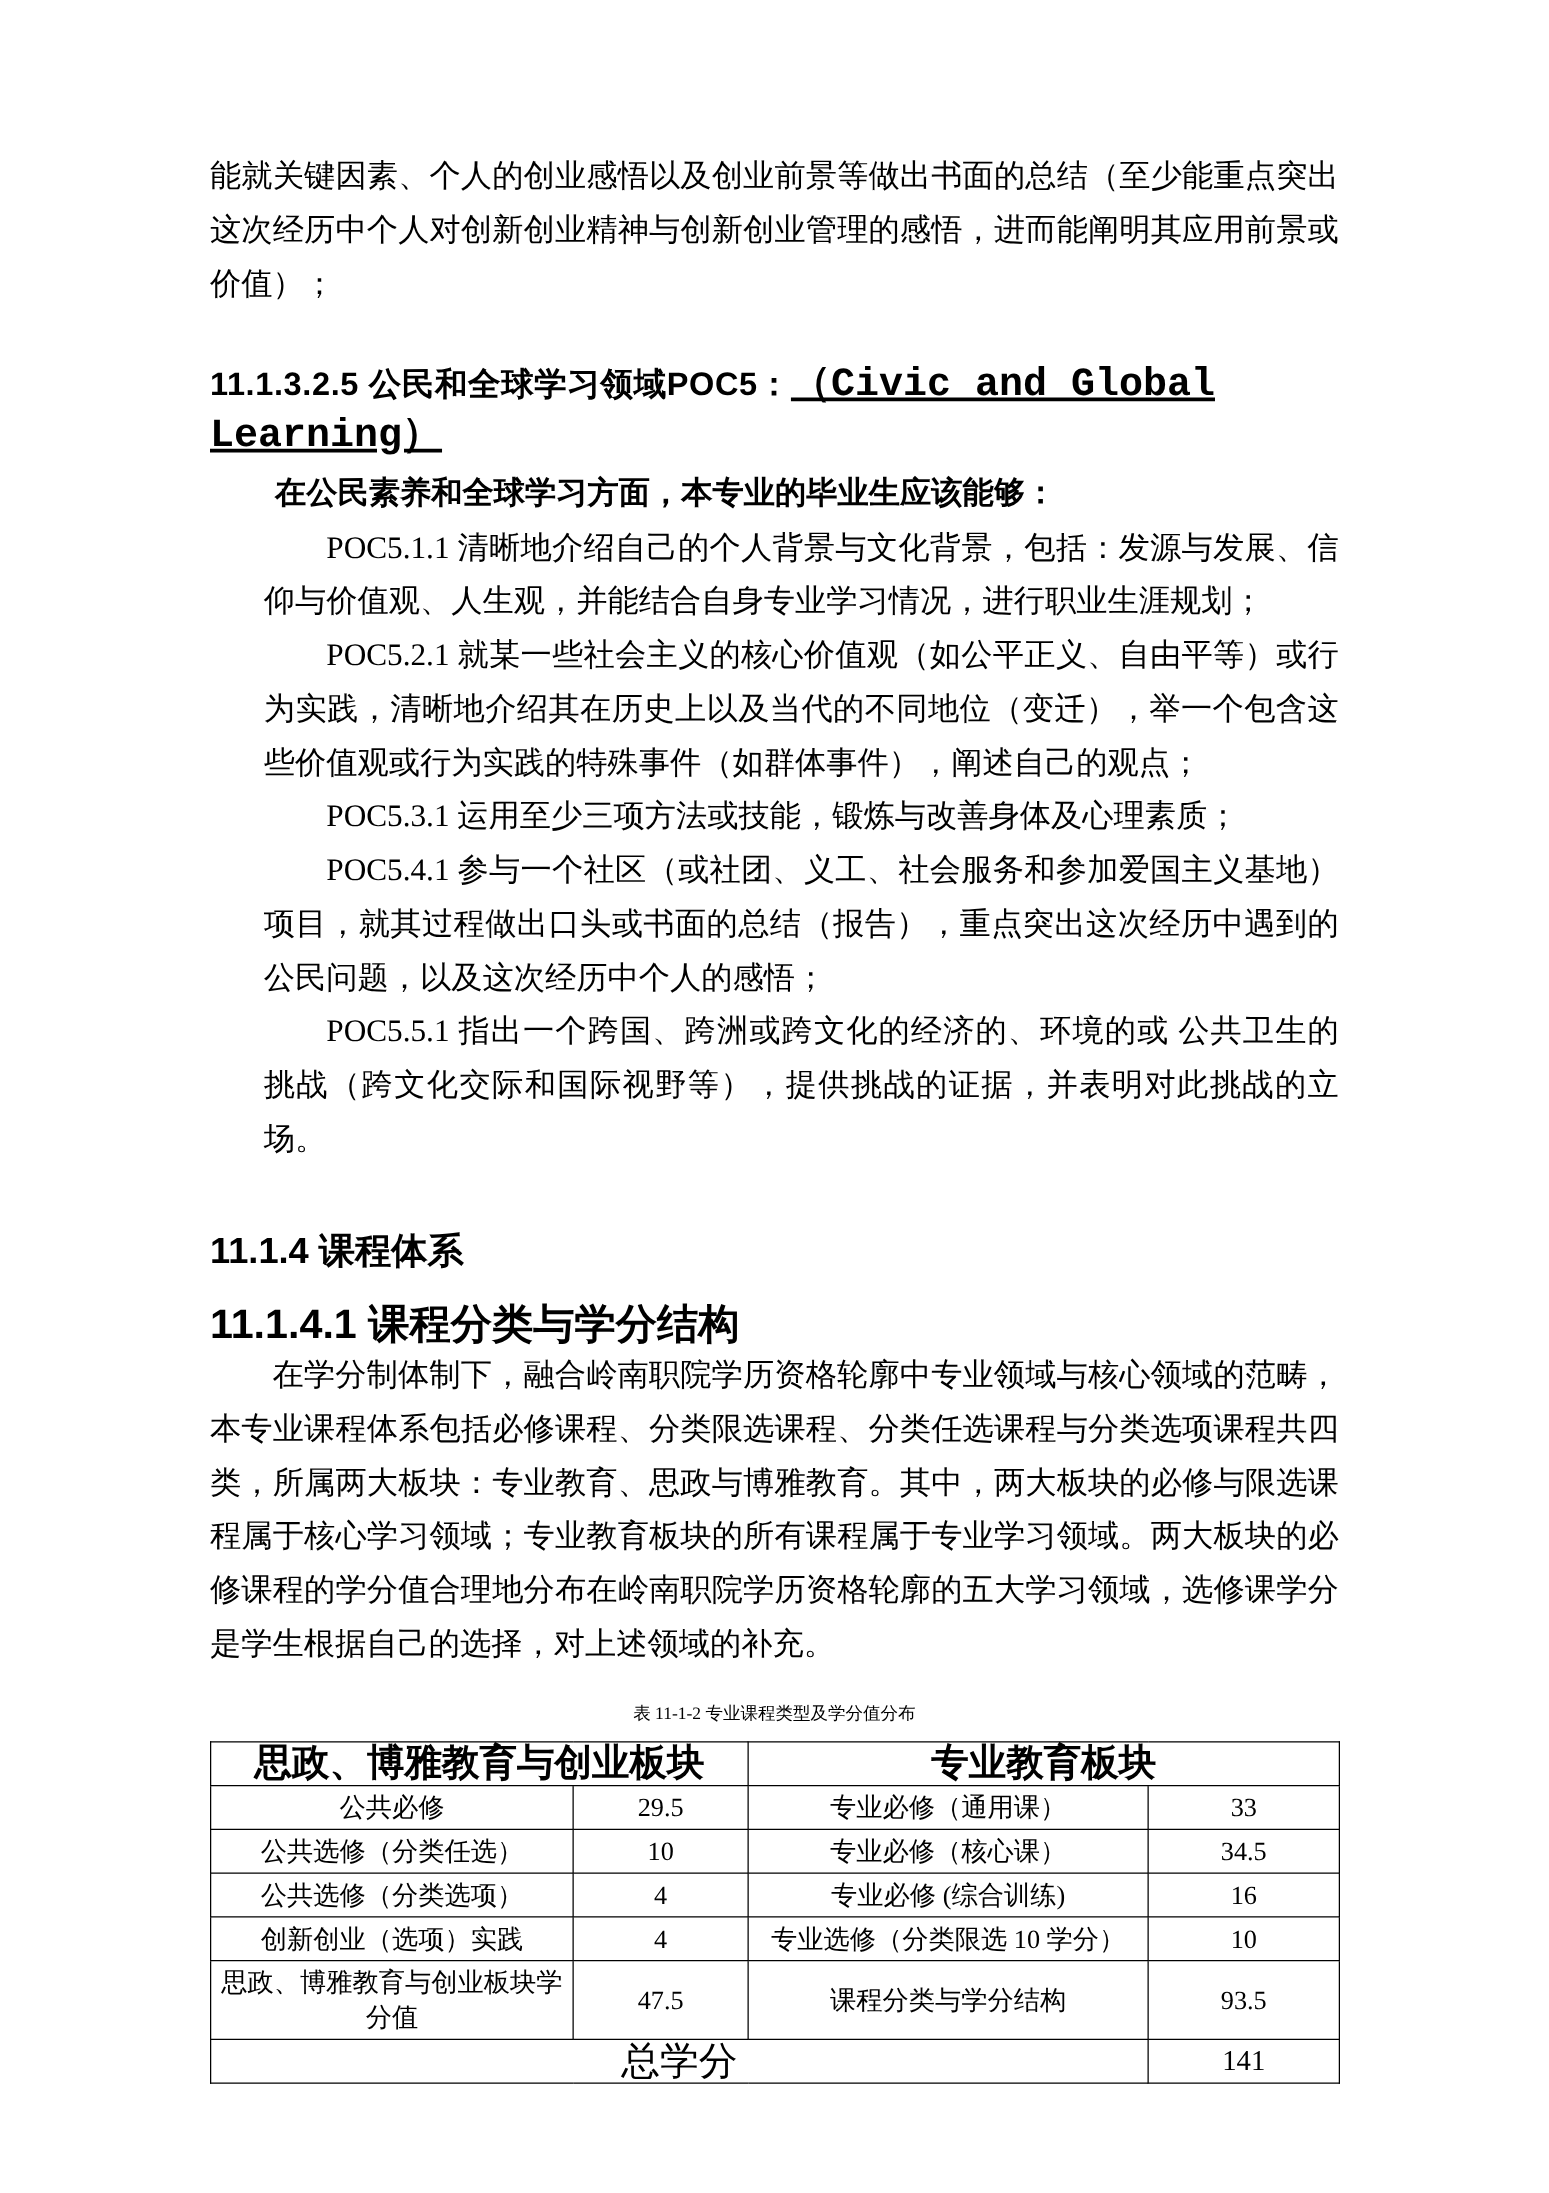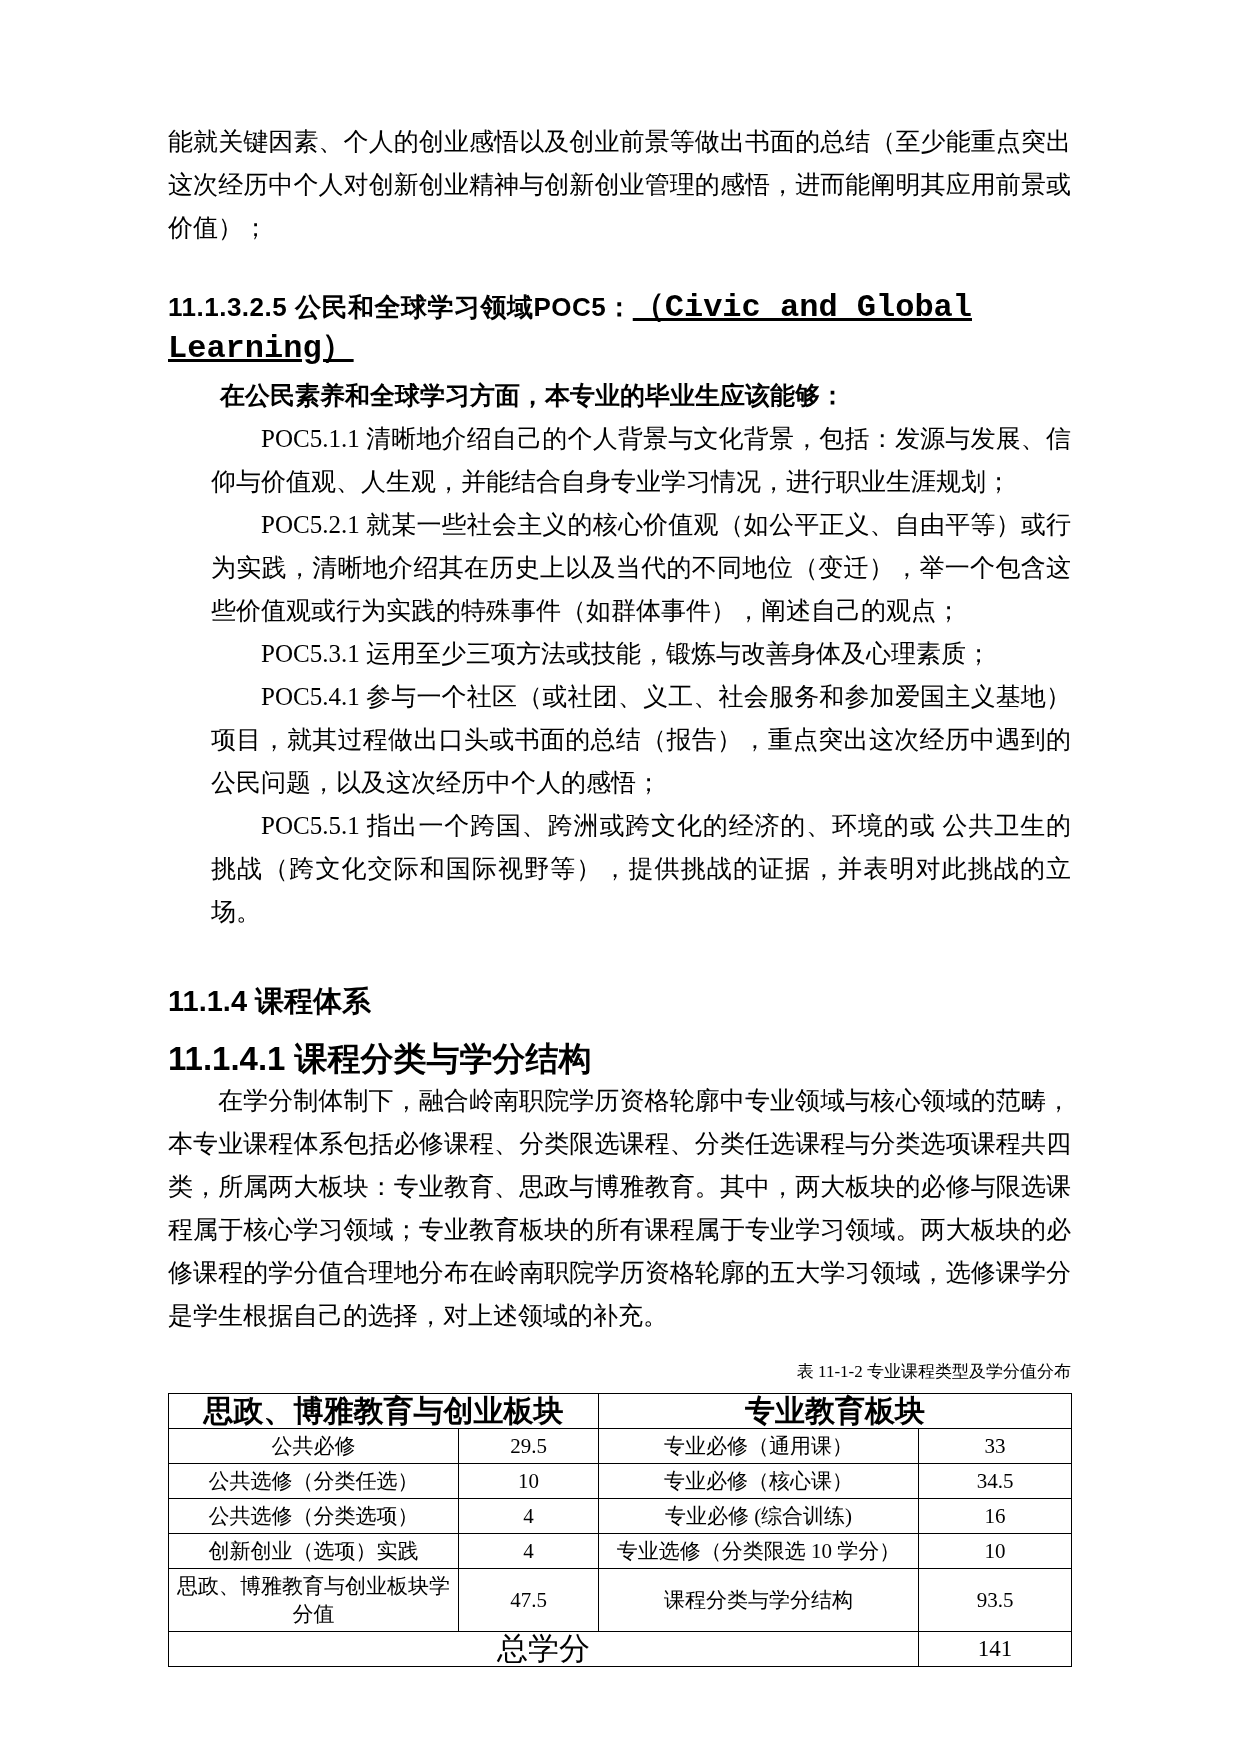--- a/index.html
+++ b/index.html
@@ -55,43 +55,43 @@
     font-size: 32px;
     letter-spacing: 0px;
     text-decoration: underline;
   }
   .sub-bold {
     margin: 6px 0 0 0;
     font-size: 25px;
     font-weight: bold;
     line-height: 40px;
     text-indent: 52px;
-    font-family: Liberation Sans, sans-serif;
+    font-family: Liberation Serif, serif;
   }
   h2.chapter-title {
     margin: 46px 0 0 0;
     font-size: 29px;
     font-weight: bold;
     line-height: 44px;
     font-family: "Liberation Sans", sans-serif;
   }
   h4.subsection-title {
     margin: 16px 0 0 0;
     font-size: 33px;
     font-weight: bold;
     line-height: 40px;
     font-family: "Liberation Sans", sans-serif;
   }
   .body-block p {
     margin-top: 0;
   }
   .table-caption {
     margin: 20px 0 6px 0;
-    text-align: right;
-    font-size: 17px;
+    text-align: center;
+    font-size: 14px;
     line-height: 30px;
   }
   table.credits {
     border-collapse: collapse;
     width: 903px;
     table-layout: fixed;
     font-size: 21px;
   }
   table.credits td, table.credits th {
     border: 1px solid #000000;

